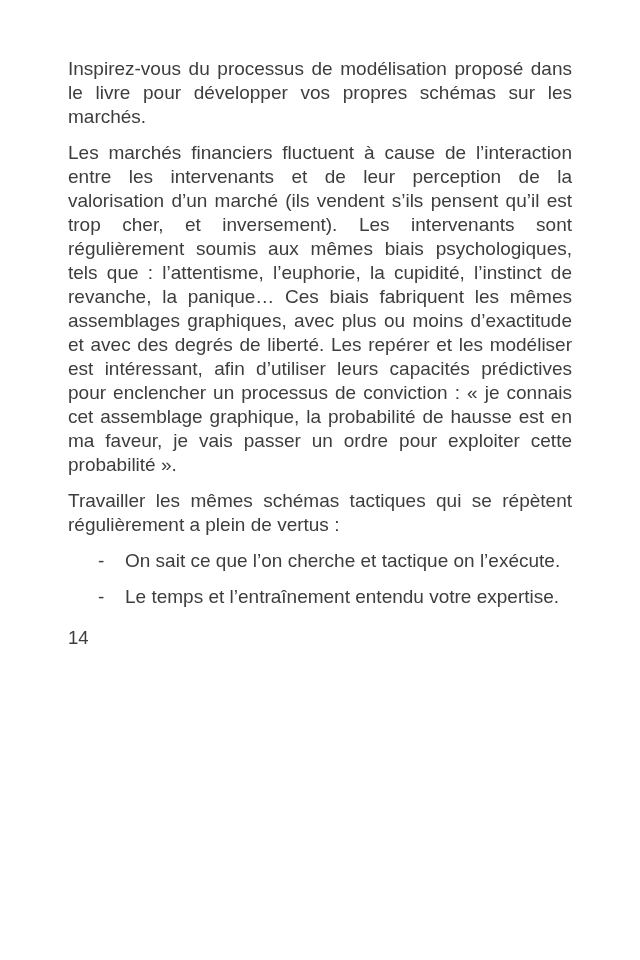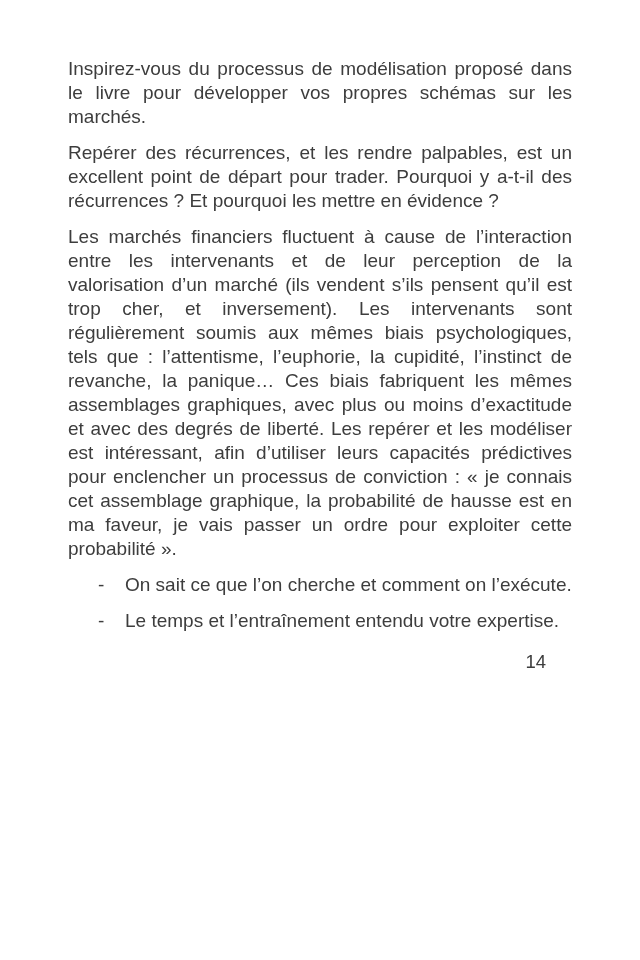--- a/index.html
+++ b/index.html
@@ -36,41 +36,41 @@
   .list-item .marker {
     flex: 0 0 27px;
     width: 27px;
   }
   .list-item .li-text {
     flex: 1;
     text-align: justify;
   }
   .footer {
     margin-top: 17px;
-    text-align: right;
+    text-align: left;
     padding-right: 26px;
     font-size: 18.5px;
     line-height: 24px;
     color: #3d3d3d;
   }
 </style>
 </head>
 <body>
 
 <div class="page">
   <div class="body-text">
 
     <p>Inspirez-vous du processus de modélisation proposé dans le livre pour développer vos propres schémas sur les marchés.</p>
-    <p>Repérer des récurrences, et les rendre palpables, est un excellent point de départ pour trader. Pourquoi y a-t-il des récurrences&nbsp;? Et pourquoi les mettre en évidence&nbsp;?</p>
     <p>Les marchés financiers fluctuent à cause de l’interaction entre les intervenants et de leur perception de la valorisation d’un marché (ils vendent s’ils pensent qu’il est trop cher, et inversement). Les intervenants sont régulièrement soumis aux mêmes biais psychologiques, tels que&nbsp;: l’attentisme, l’euphorie, la cupidité, l’instinct de revanche, la panique… Ces biais fabriquent les mêmes assemblages graphiques, avec plus ou moins d’exactitude et avec des degrés de liberté. Les repérer et les modéliser est intéressant, afin d’utiliser leurs capacités prédictives pour enclencher un processus de conviction&nbsp;: «&nbsp;je connais cet assemblage graphique, la probabilité de hausse est en ma faveur, je vais passer un ordre pour exploiter cette probabilité&nbsp;».</p>
+    <p>Travailler les mêmes schémas tactiques qui se répètent régulièrement a plein de vertus&nbsp;:</p>
 
     <div class="bullet-list">
       <div class="list-item">
         <span class="marker">-</span>
-        <span class="li-text">On sait ce que l’on cherche et comment on l’exécute.</span>
+        <span class="li-text">On sait ce que l’on cherche et tactique on l’exécute.</span>
       </div>
       <div class="list-item">
         <span class="marker">-</span>
         <span class="li-text">Le temps et l’entraînement entendu votre expertise.</span>
       </div>
     </div>
 
     <div class="footer">
       <span>14</span>
     </div>

